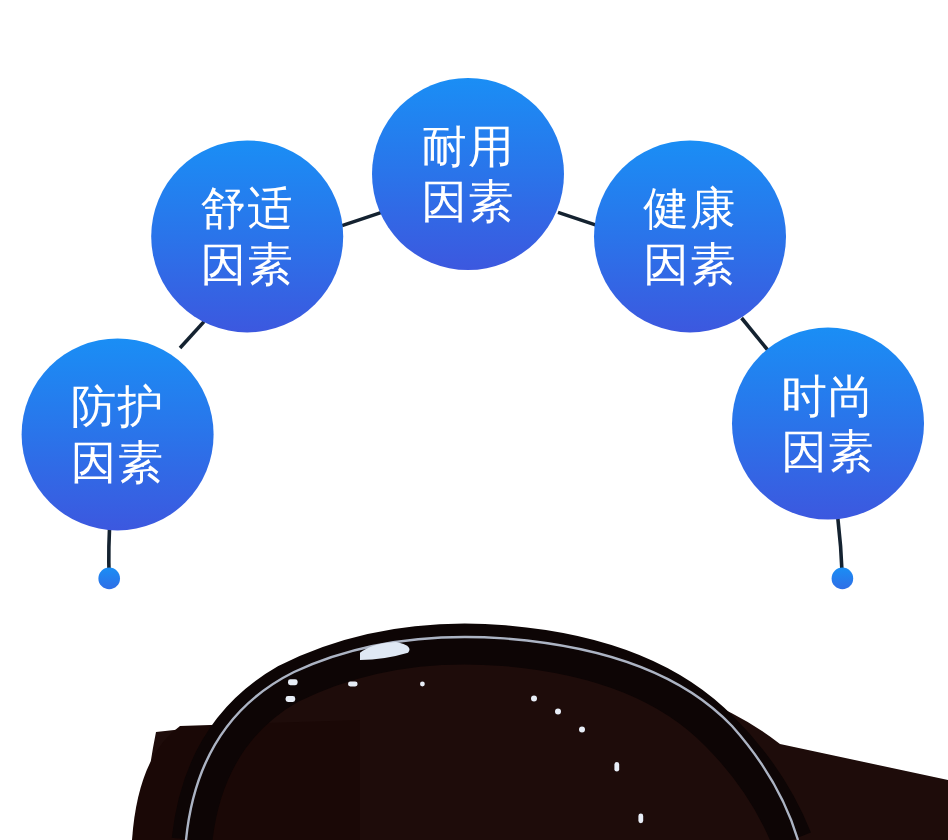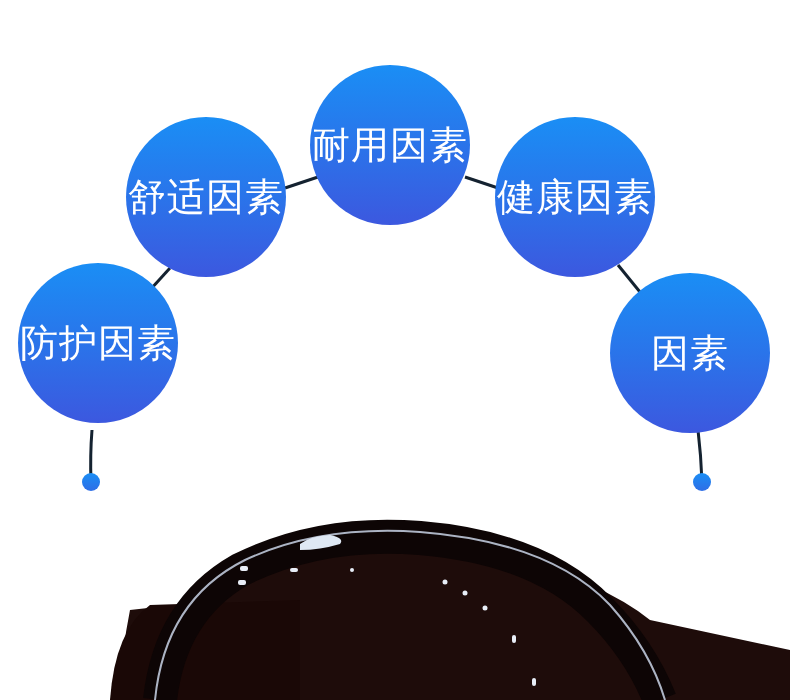--- a/index.html
+++ b/index.html
@@ -1,56 +1,57 @@
 <!DOCTYPE html>
 <html><head>
 <meta charset="utf-8">
 <style>
   html, body { margin: 0; padding: 0; }
   body { width: 790px; height: 700px; background: #ffffff; position: relative; overflow: hidden; font-family: "DejaVu Sans", sans-serif; }
   .lines { position: absolute; left: 0; top: 0; width: 790px; height: 700px; }
   .bubble {
     position: absolute; width: 160px; height: 160px; border-radius: 50%;
     background: linear-gradient(180deg, #1a8ef5 0%, #2a74ea 50%, #3c58df 100%);
-    display: flex; align-items: center; justify-content: center;
+    display: flex; flex-direction: column; align-items: center; justify-content: center;
     color: #ffffff; font-size: 38px; line-height: 46px; letter-spacing: 1px;
   }
   .bubble span { display: block; }
   .dot { position: absolute; width: 18px; height: 18px; border-radius: 50%; background: linear-gradient(180deg, #1a8ef5, #2f6ee6); }
   .product { position: absolute; left: 0; top: 500px; width: 790px; height: 200px; }
 </style>
 </head>
 <body>
 
 <svg class="lines" viewBox="0 0 790 700">
   <path d="M92 430 Q90 455 91 482" stroke="#142230" stroke-width="3" fill="none"></path>
   <path d="M150 290 L170 268" stroke="#142230" stroke-width="3" fill="none"></path>
   <path d="M285 188 L318 177" stroke="#142230" stroke-width="3" fill="none"></path>
   <path d="M465 177 L498 188" stroke="#142230" stroke-width="3" fill="none"></path>
   <path d="M618 265 L640 292" stroke="#142230" stroke-width="3" fill="none"></path>
   <path d="M698 430 Q701 455 702 482" stroke="#142230" stroke-width="3" fill="none"></path>
 </svg>
 
-<div class="bubble" style="left:18px; top:263px;">
+<div class="bubble" style="left:18px; top:282px;">
   <span>防护</span>
   <span>因素</span>
 </div>
 <div class="bubble" style="left:126px; top:117px;">
   <span>舒适</span>
   <span>因素</span>
 </div>
 <div class="bubble" style="left:310px; top:65px;">
   <span>耐用</span>
   <span>因素</span>
 </div>
 <div class="bubble" style="left:495px; top:117px;text-align:center;">
   <span>健康</span>
   <span>因素</span>
 </div>
 <div class="bubble" style="left:610px; top:273px;">
+  <span>时尚</span>
   <span>因素</span>
 </div>
 
 <div class="dot" style="left:82px; top:473px;"></div>
 <div class="dot" style="left:693px; top:473px;"></div>
 
 <svg class="product" viewBox="0 0 790 200">
   <path d="M130 110 Q122 150 118 200 L790 200 L790 150 L650 120 Q600 80 500 55 Q420 35 330 38 Q260 50 220 100 Z" fill="#1e0c0a"></path>
   <path d="M110 200 Q115 130 150 105 L300 100 L300 200 Z" fill="#1a0806"></path>
   <path d="M160 200 Q170 110 240 70 Q320 30 420 38 Q540 48 600 110 Q640 150 660 200" stroke="#0d0505" stroke-width="34" fill="none"></path>

